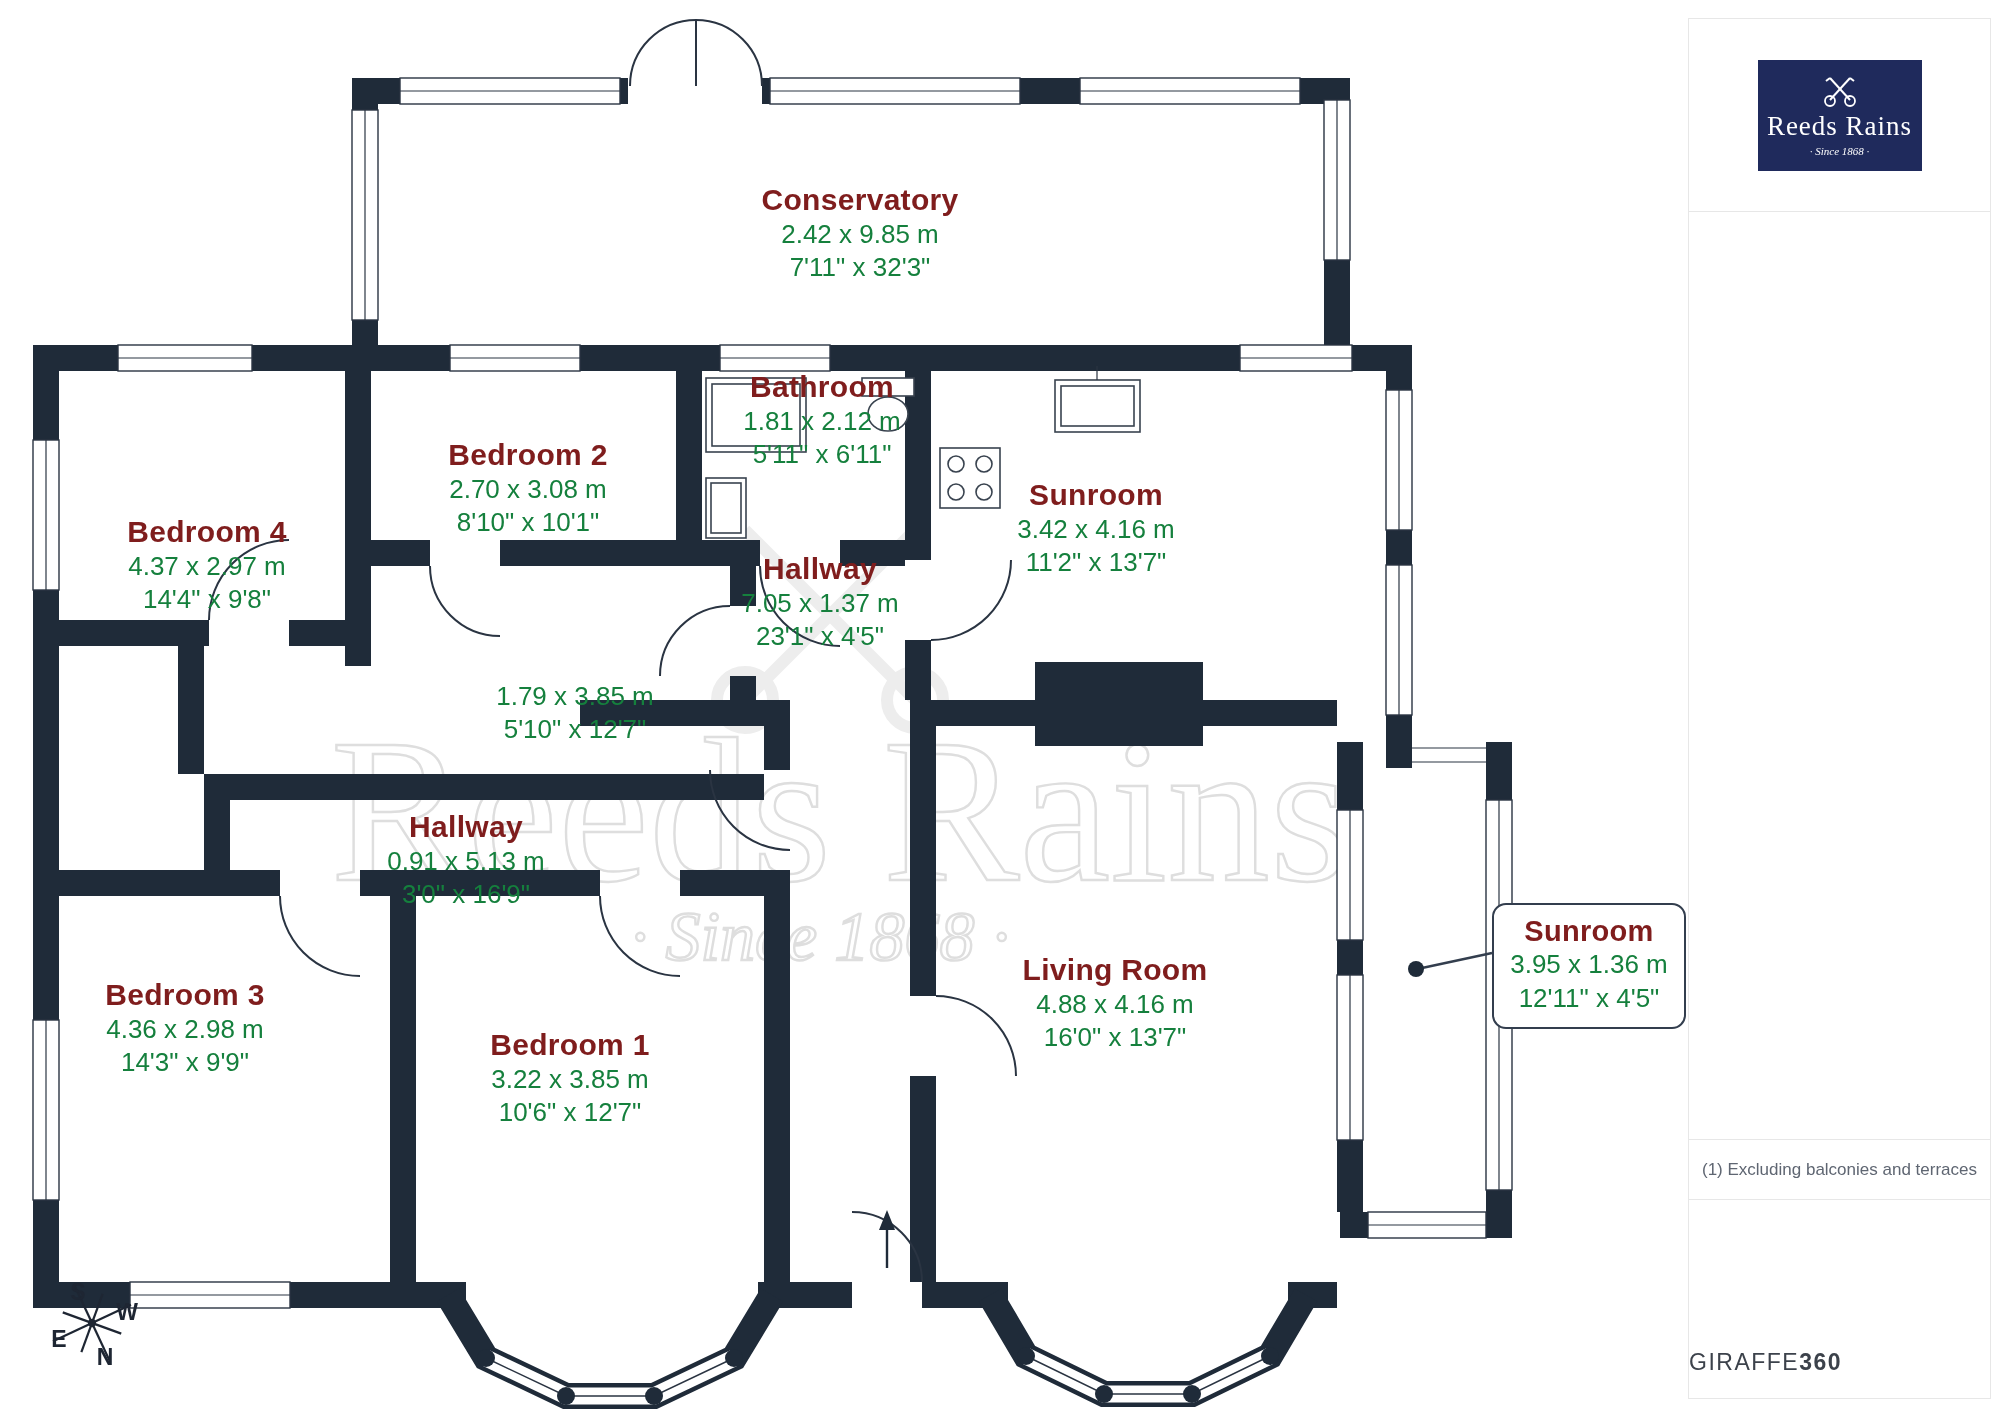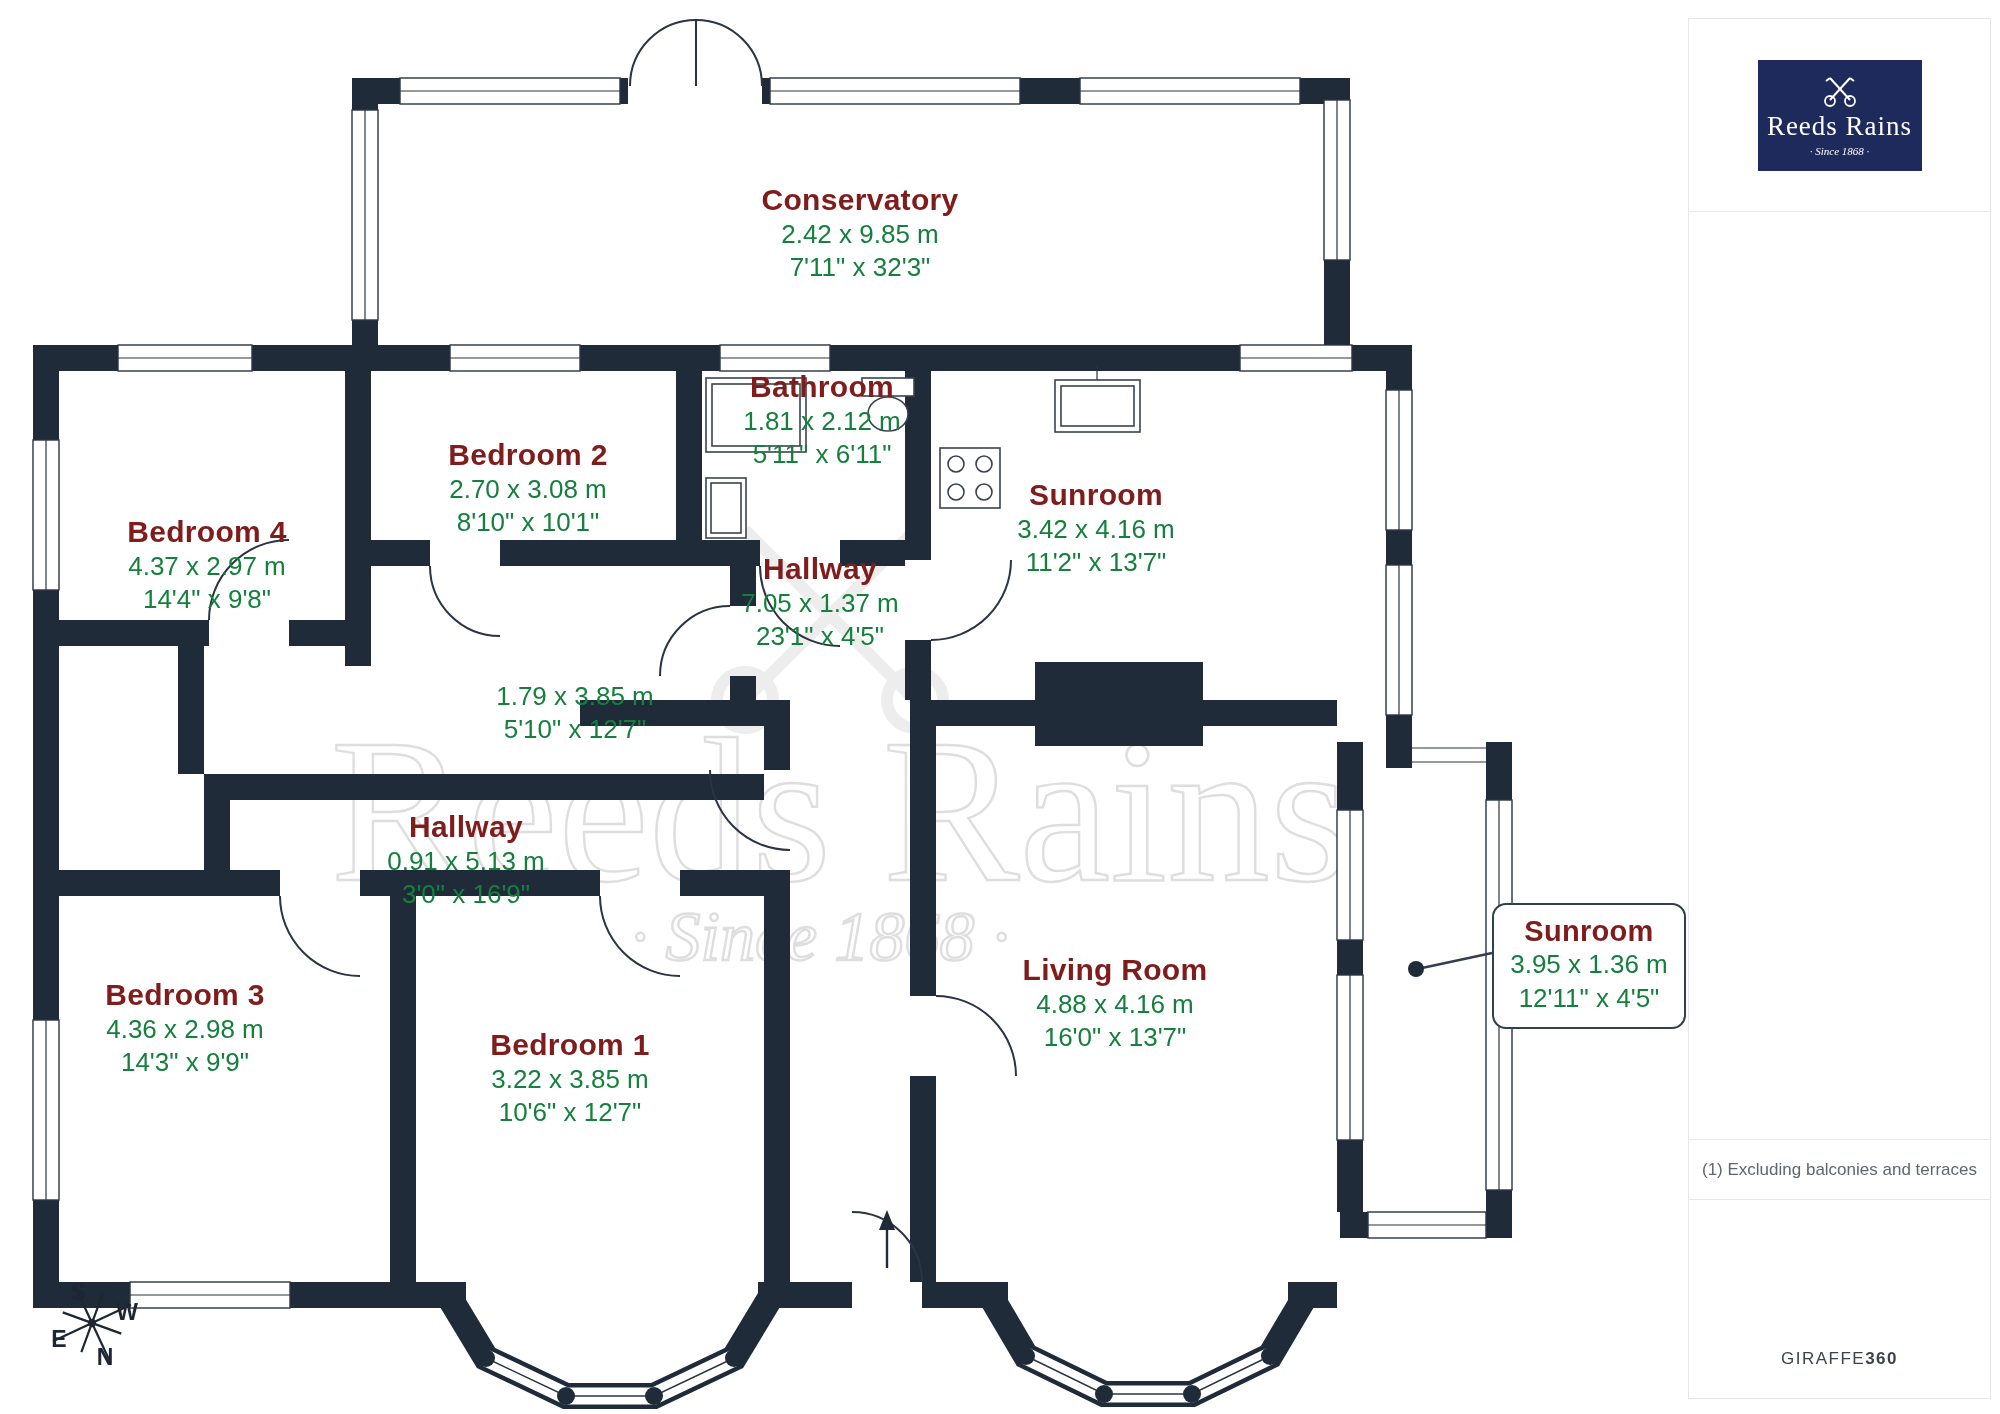--- a/index.html
+++ b/index.html
@@ -30,22 +30,22 @@
   .sb-area{position:absolute;top:592px;left:0;width:100%;text-align:center;}
   .sb-area-heading{font-size:23px;font-weight:700;color:#232a35;}
   .sb-area-heading sup{font-size:12px;}
   .sb-area-val{font-size:22px;color:#5f6672;margin-top:9px;}
   .sb-footnote{position:absolute;top:1120px;left:0;width:100%;height:59px;
                border-top:1px solid #e7e7e7;border-bottom:1px solid #e7e7e7;
                display:flex;align-items:center;justify-content:center;
                font-size:17px;color:#5f6672;}
   .sb-disclaimer{position:absolute;top:1212px;left:18px;width:265px;text-align:center;
                  font-size:17px;color:#5f6672;line-height:1.5;}
-  .sb-giraffe{position:absolute;top:1330px;left:0;width:100%;text-align:center;
-              font-size:17px;color:#3c424b;letter-spacing:1.5px;}
+  .sb-giraffe{position:absolute;top:1330px;left:0;width:100%;
+              font-size:23px;color:#3c424b;letter-spacing:1.5px;}
   .sb-giraffe b{font-weight:700;}
 
   
   .wall{fill:#1f2b39;}
   .win{fill:#ffffff;stroke:#2a3442;stroke-width:1.4;}
   .wline{stroke:#2a3442;stroke-width:1.2;}
   .door{fill:none;stroke:#2a3442;stroke-width:2;}
   .fix{fill:#ffffff;stroke:#39434f;stroke-width:1.6;}
   .wm{fill:none;stroke:#dedede;stroke-width:2.4;}
   .wmk{stroke:#ededed;stroke-width:12;fill:none;}

